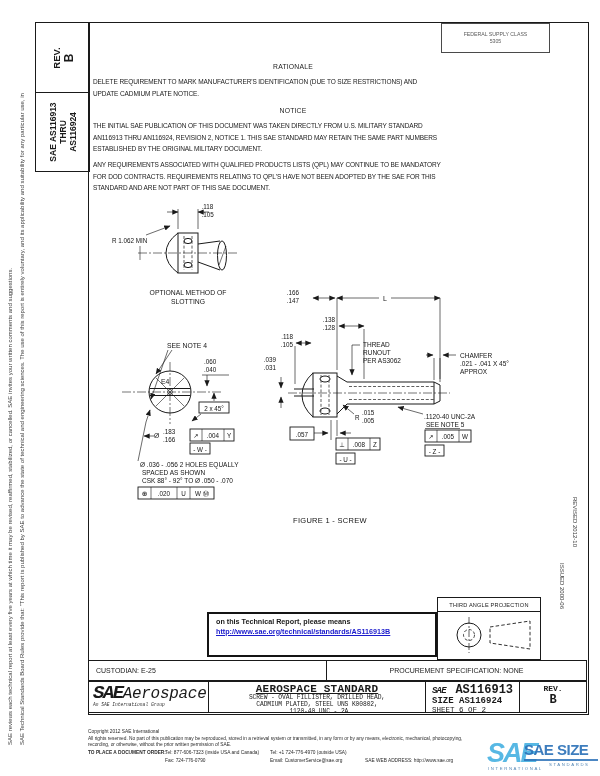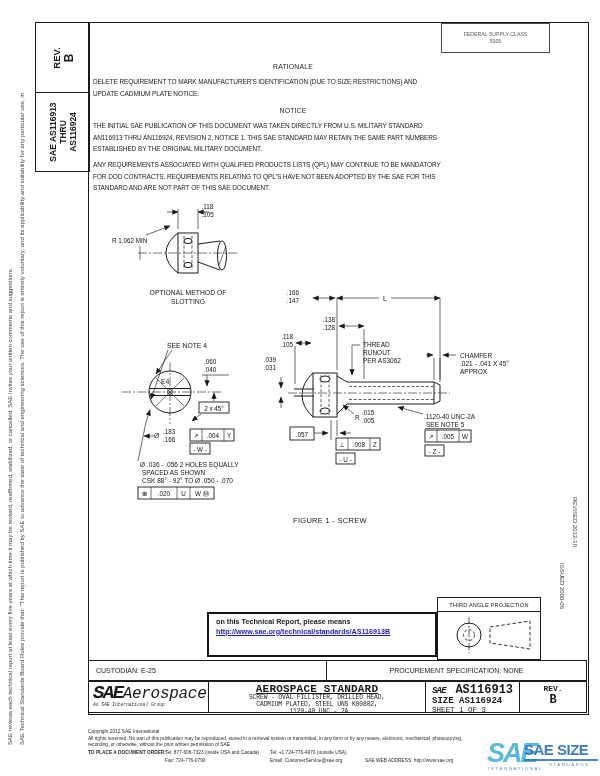--- a/index.html
+++ b/index.html
@@ -286,21 +286,21 @@
     </div>
     <div style="width:217px;border-right:1.2px solid #1a1a1a;padding-top:1px;box-sizing:border-box;">
       <div class="tb-heading">AEROSPACE STANDARD</div>
       <div class="tb-line">SCREW - OVAL FILLISTER, DRILLED HEAD,</div>
       <div class="tb-line">CADMIUM PLATED, STEEL UNS K00802,</div>
       <div class="tb-line">.1120-40 UNC - 2A</div>
     </div>
     <div style="width:94px;border-right:1.2px solid #1a1a1a;padding:2px 0 0 6px;box-sizing:border-box;white-space:nowrap;">
       <div style="line-height:10px;"><span class="sae-glyph" style="font-size:9px;letter-spacing:-0.8px;">SAE</span>&nbsp;<span style="font-size:12px;font-weight:bold;">AS116913</span></div>
       <div style="font-size:9px;font-weight:bold;line-height:10px;">SIZE AS116924</div>
-      <div style="font-size:7.5px;line-height:9px;">SHEET 1 OF 3</div>
+      <div style="font-size:7.5px;line-height:9px;">SHEET 6 OF 2</div>
     </div>
     <div style="flex:1;text-align:center;padding-top:2px;">
       <div style="font-size:8px;font-weight:bold;">REV.</div>
       <div style="font-size:12px;font-weight:bold;">B</div>
     </div>
   </div>
 
   <div class="footer-line" style="left:88px;top:729px;">Copyright 2012 SAE International</div>
   <div class="footer-line" style="left:88px;top:735.5px;">All rights reserved. No part of this publication may be reproduced, stored in a retrieval system or transmitted, in any form or by any means, electronic, mechanical, photocopying,</div>
   <div class="footer-line" style="left:88px;top:742px;">recording, or otherwise, without the prior written permission of SAE.</div>

